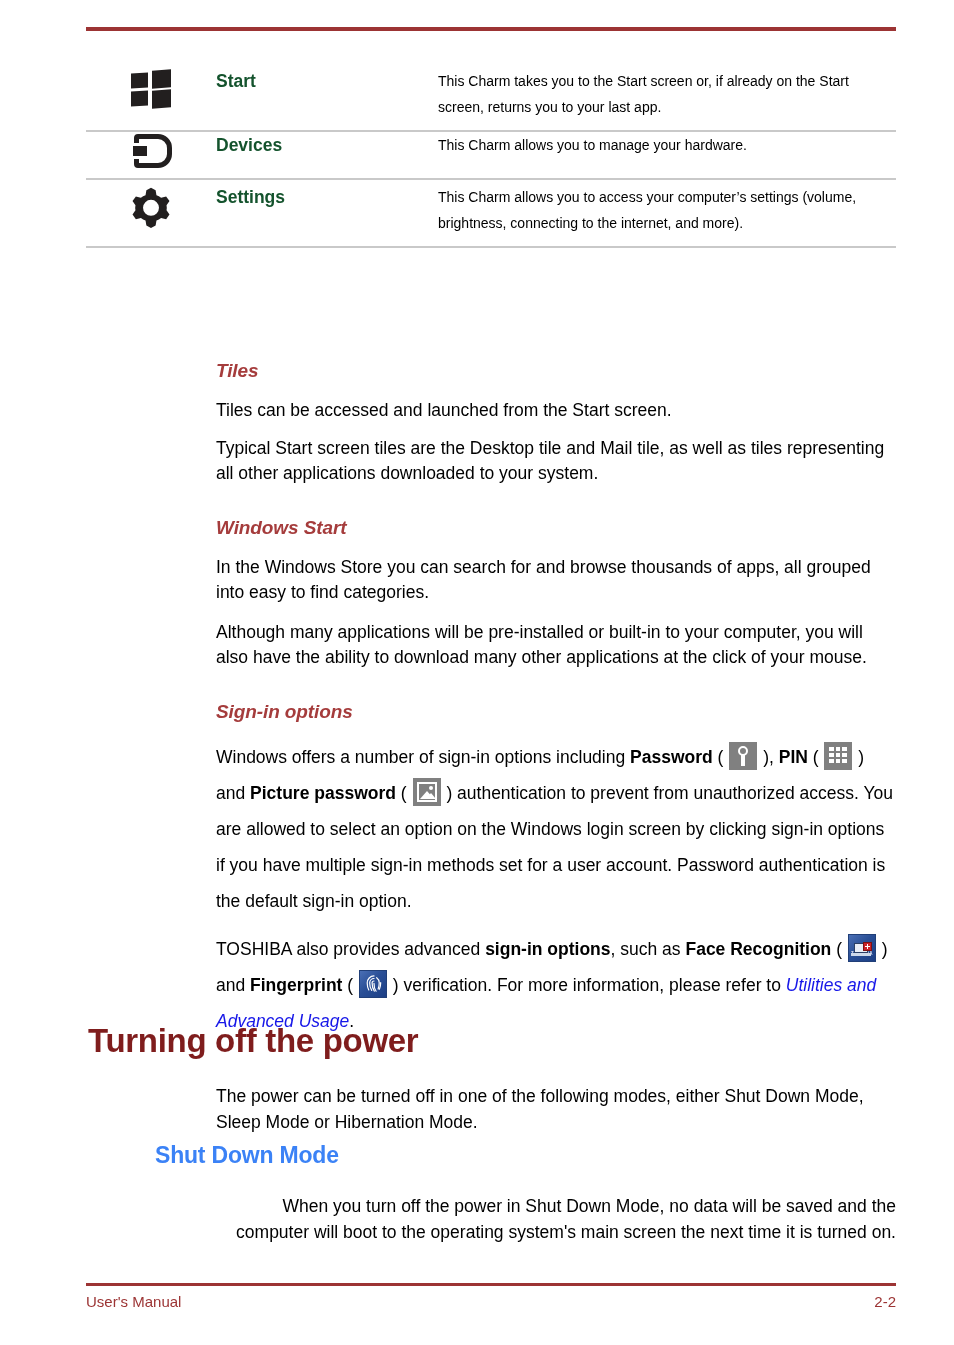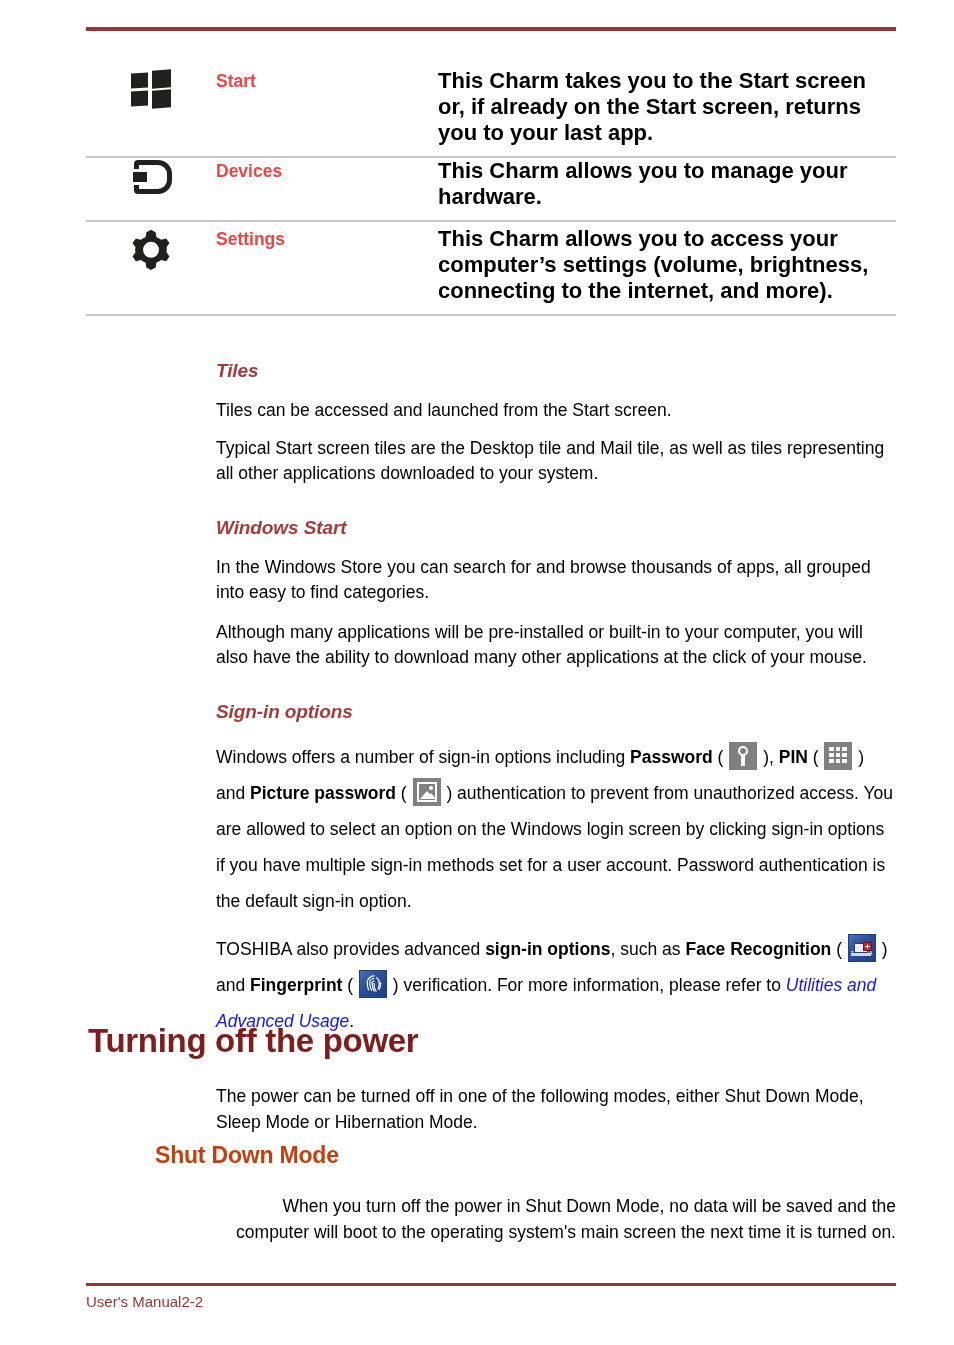--- a/index.html
+++ b/index.html
@@ -56,28 +56,27 @@
     justify-content: center;
     align-items: flex-start;
     padding-top: 2px;
   }
   .charm-name {
     width: 222px;
     min-width: 222px;
     font-weight: bold;
     font-size: 17.5px;
     line-height: 26px;
-    color: #ef4444;
+    color: #14532d;
   }
   .charm-desc {
     flex: 1;
-    font-size: 22px;
+    font-size: 14px;
     line-height: 26px;
     color: #000;
-    font-weight: bold;
   }
 
   
   .content {
     position: absolute;
     left: 216px;
     top: 360px;
     width: 680px;
   }
   h3.sub {
@@ -119,21 +118,21 @@
     top: 1072px;
     width: 680px;
   }
   h2.minor {
     position: absolute;
     left: 155px;
     top: 1142px;
     margin: 0;
     font-size: 23px;
     font-weight: bold;
-    color: #c2410c;
+    color: #3b82f6;
     letter-spacing: -0.2px;
   }
   .after-minor {
     position: absolute;
     left: 216px;
     top: 1182px;
     width: 680px;
     text-align: right;
   }
 
@@ -145,20 +144,21 @@
     width: 810px;
     height: 3px;
     background: #9c3434;
   }
   .footer {
     position: absolute;
     left: 86px;
     top: 1293px;
     width: 810px;
     display: flex;
+    justify-content: space-between;
     font-size: 15px;
     color: #9c3434;
   }
 
   
   .ico-win { width: 40px; height: 38px; position: relative; }
   .ico-win i {
     position: absolute;
     background: #221f1f;
     display: block;

